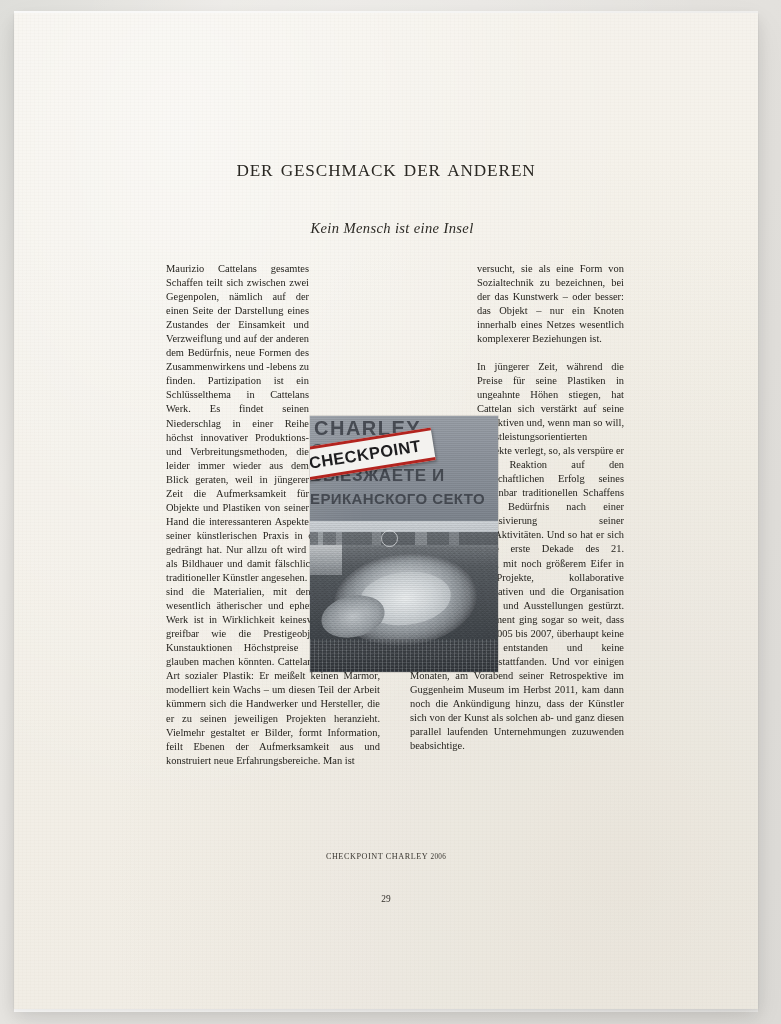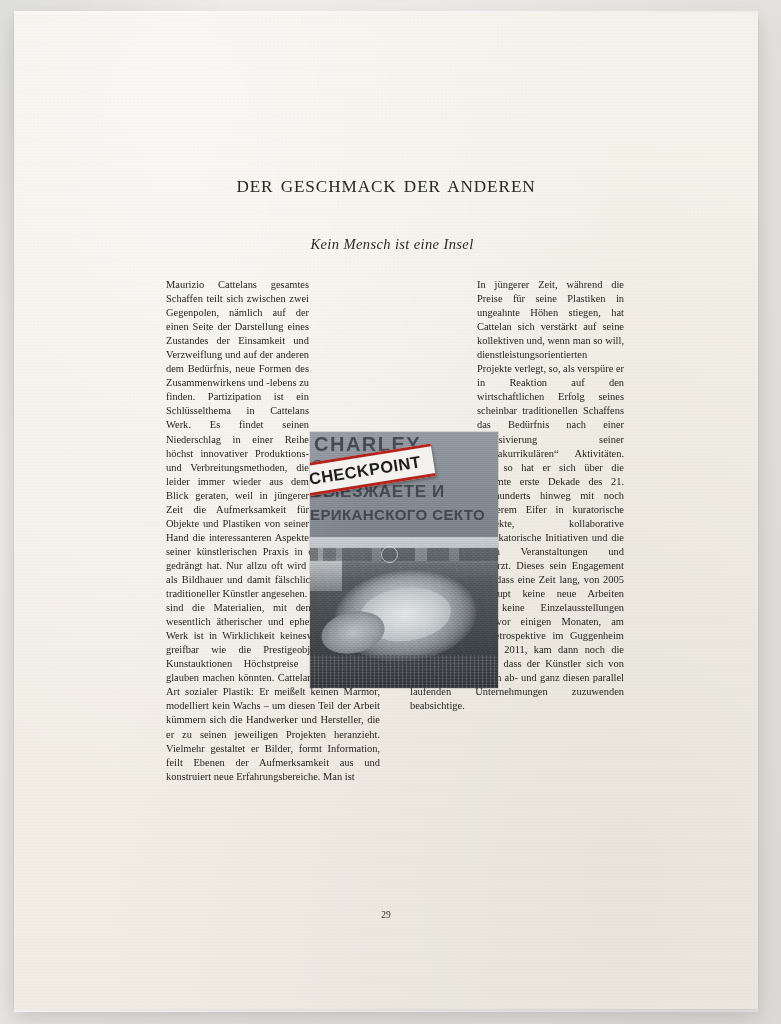--- a/index.html
+++ b/index.html
@@ -70,21 +70,21 @@
     background:linear-gradient(90deg, rgba(255,255,255,.85), rgba(255,255,255,.5));
   }
   .sheet-edge-bottom{
     position:absolute; left:0; bottom:-3px; width:100%; height:3px;
     background:linear-gradient(90deg, rgba(255,255,255,.7), rgba(255,255,255,.35));
   }
 
   
   #content {
     position: absolute;
-    left: 0; top: 16px;
+    left: 0; top: 0;
     width: 744px; height: 996px;
     z-index: 4;
   }
 
   #page-title {
     position: absolute;
     left: 0; top: 148px;
     width: 744px;
     text-align: center;
     font-size: 17.2px;
@@ -342,20 +342,21 @@
 
     <div id="body-columns">
 
       <div class="text-col" id="col-left">
         <div class="float-shim-left"></div>
         <p>Maurizio Cattelans gesamtes Schaffen teilt sich zwischen zwei Gegenpolen, nämlich auf der einen Seite der Darstellung eines Zustandes der Einsamkeit und Verzweiflung und auf der anderen dem Bedürfnis, neue Formen des Zusammenwirkens und -lebens zu finden. Partizipation ist ein Schlüsselthema in Cattelans Werk. Es findet seinen Niederschlag in einer Reihe höchst innovativer Produktions- und Verbreitungsmethoden, die leider immer wieder aus dem Blick geraten, weil in jüngerer Zeit die Aufmerksamkeit für Objekte und Plastiken von seiner Hand die interessanteren Aspekte seiner künstlerischen Praxis in den Hintergrund gedrängt hat. Nur allzu oft wird Cattelan einfach als Bildhauer und damit fälschlicherweise als ein traditioneller Künstler angesehen. Denn tatsächlich sind die Materialien, mit denen er arbeitet, wesentlich ätherischer und ephemerer, und sein Werk ist in Wirklichkeit keineswegs so konkret greifbar wie die Prestigeobjekte, die bei Kunstauktionen Höchstpreise erzielen, einen glauben machen könnten. Cattelans Praxis ist eine Art sozialer Plastik: Er meißelt keinen Marmor, modelliert kein Wachs – um diesen Teil der Arbeit kümmern sich die Handwerker und Hersteller, die er zu seinen jeweiligen Projekten heranzieht. Vielmehr gestaltet er Bilder, formt Information, feilt Ebenen der Aufmerksamkeit aus und konstruiert neue Erfahrungsbereiche. Man ist</p>
       </div>
 
       <div class="text-col" id="col-right">
         <div class="float-shim-right"></div>
+        <p>versucht, sie als eine Form von Sozialtechnik zu bezeichnen, bei der das Kunstwerk – oder besser: das Objekt – nur ein Knoten innerhalb eines Netzes wesentlich komplexerer Beziehungen ist.</p>
         <p>In jüngerer Zeit, während die Preise für seine Plastiken in ungeahnte Höhen stiegen, hat Cattelan sich verstärkt auf seine kollektiven und, wenn man so will, dienstleistungsorientierten Projekte verlegt, so, als verspüre er in Reaktion auf den wirtschaftlichen Erfolg seines scheinbar traditionellen Schaffens das Bedürfnis nach einer Intensivierung seiner „extrakurrikulären“ Aktivitäten. Und so hat er sich über die gesamte erste Dekade des 21. Jahrhunderts hinweg mit noch größerem Eifer in kuratorische Projekte, kollaborative publikatorische Initiativen und die Organisation von Veranstaltungen und Ausstellungen gestürzt. Dieses sein Engagement ging sogar so weit, dass eine Zeit lang, von 2005 bis 2007, überhaupt keine neue Arbeiten entstanden und keine Einzelausstellungen stattfanden. Und vor einigen Monaten, am Vorabend seiner Retrospektive im Guggenheim Museum im Herbst 2011, kam dann noch die Ankündigung hinzu, dass der Künstler sich von der Kunst als solchen ab- und ganz diesen parallel laufenden Unternehmungen zuzuwenden beabsichtige.</p>
       </div>
 
     </div>
 
     <div id="figure-photo">
 
       <div class="photo-sign">
         <div class="sign-gap"></div>
         <div class="sign-row sign-row-1">CHARLEY</div>
@@ -376,17 +377,20 @@
           <div class="aerial-bowl-inner"></div>
         </div>
         <div class="aerial-oval-small"></div>
         <div class="aerial-ground"></div>
         <div class="aerial-noise"></div>
       </div>
 
       <div class="halftone"></div>
     </div>
 
+    <div id="figure-caption">
+      <span>CHECKPOINT CHARLEY</span><span> </span><span class="cap-year">2006</span>
+    </div>
 
     <div id="page-folio">29</div>
 
   </div>
 </div>
 
 </body></html>

